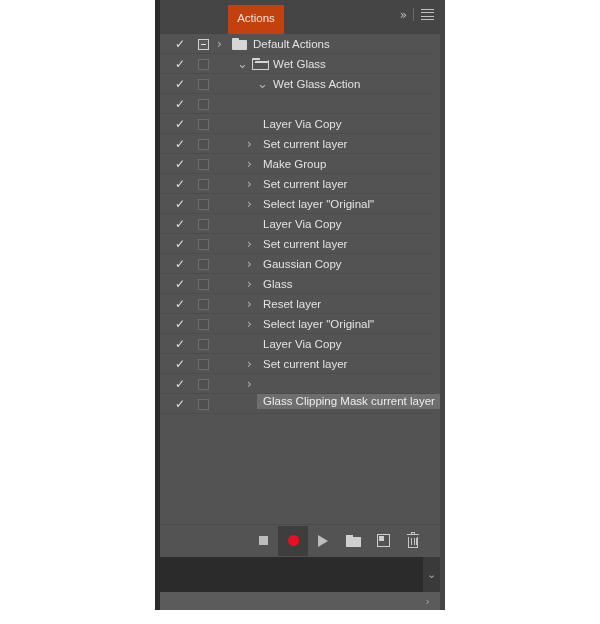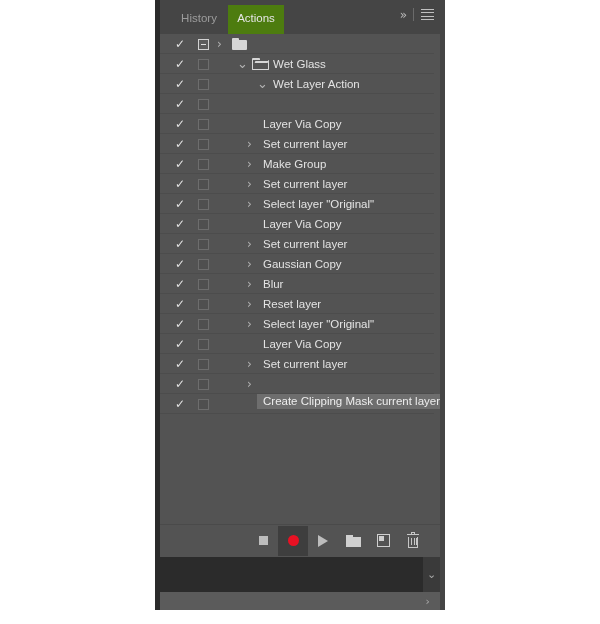--- a/index.html
+++ b/index.html
@@ -43,21 +43,21 @@
     cursor:default;
     user-select:none;
   }
   .tab.inactive{
     left:11px;width:56px;
     background:#454545;
     color:#9c9c9c;
   }
   .tab.active{
     left:68px;width:56px;
-    background:#4d7c0f;
+    background:#c2410c;
     color:#e6e6e6;
   }
   .tab-icons{
     position:absolute;right:6px;top:8px;
     display:flex;align-items:center;gap:7px;
   }
   .icon-btn{
     display:flex;align-items:center;justify-content:center;
     cursor:default;
   }
@@ -241,23 +241,20 @@
 </style>
 </head>
 <body>
 
 <div id="panel">
 
   <div class="edge-left"></div>
   <div class="edge-right"></div>
 
   <div id="tabbar">
-    <div class="tab inactive">
-      <span>History</span>
-    </div>
     <div class="tab active">
       <span>Actions</span>
     </div>
 
     <div class="tab-icons">
       <div class="icon-btn">
         <span class="chev2">»</span>
       </div>
       <div class="vsep"></div>
       <div class="icon-btn">
@@ -276,41 +273,42 @@
         <div class="row lvl0">
           <div class="cb">
             <span class="check">✓</span>
           </div>
           <div class="modal on"></div>
           <div class="arrow" style="font-size: 12px;">›</div>
           <div class="folder">
             <div class="tab-lip"></div>
             <div class="body"></div>
           </div>
+          <div class="label">Default Actions</div>
         </div>
         <div class="row lvl1">
           <div class="cb">
             <span class="check">✓</span>
           </div>
           <div class="modal"></div>
           <div class="arrow" style="font-size: 13px; align-items: flex-start; padding-top: 2px;">⌄</div>
           <div class="folder open">
             <div class="tab-lip"></div>
             <div class="body"></div>
             <div class="flap"></div>
           </div>
           <div class="label">Wet Glass</div>
         </div>
         <div class="row lvl2">
           <div class="cb">
             <span class="check">✓</span>
           </div>
           <div class="modal"></div>
           <div class="arrow" style="font-size: 13px; align-items: flex-start; padding-top: 2px;">⌄</div>
-          <div class="label">Wet Layer Action</div>
+          <div class="label">Wet Glass Action</div>
         </div>
         <div class="row lvl3">
           <div class="cb">
             <span class="check">✓</span>
           </div>
           <div class="modal"></div>
         </div>
         <div class="row lvl3">
           <div class="cb">
             <span class="check">✓</span>
@@ -372,21 +370,21 @@
           <div class="modal"></div>
           <div class="arrow" style="font-size: 12px;">›</div>
           <div class="label">Gaussian Copy</div>
         </div>
         <div class="row lvl3">
           <div class="cb">
             <span class="check">✓</span>
           </div>
           <div class="modal"></div>
           <div class="arrow" style="font-size: 12px;">›</div>
-          <div class="label">Blur</div>
+          <div class="label">Glass</div>
         </div>
         <div class="row lvl3">
           <div class="cb">
             <span class="check">✓</span>
           </div>
           <div class="modal"></div>
           <div class="arrow" style="font-size: 12px;">›</div>
           <div class="label">Reset layer</div>
         </div>
         <div class="row lvl3">
@@ -417,21 +415,21 @@
             <span class="check">✓</span>
           </div>
           <div class="modal"></div>
           <div class="arrow" style="font-size: 12px;">›</div>
         </div>
         <div class="row lvl3 selected">
           <div class="cb">
             <span class="check">✓</span>
           </div>
           <div class="modal"></div>
-          <div class="label">Create Clipping Mask current layer</div>
+          <div class="label">Glass Clipping Mask current layer</div>
         </div>
       </div>
   </div>
 
   <div id="toolbar">
       <div class="tbtn">
         <div class="stop-sq"></div>
       </div>
       <div class="tbtn recording">
         <div class="rec-dot"></div>

